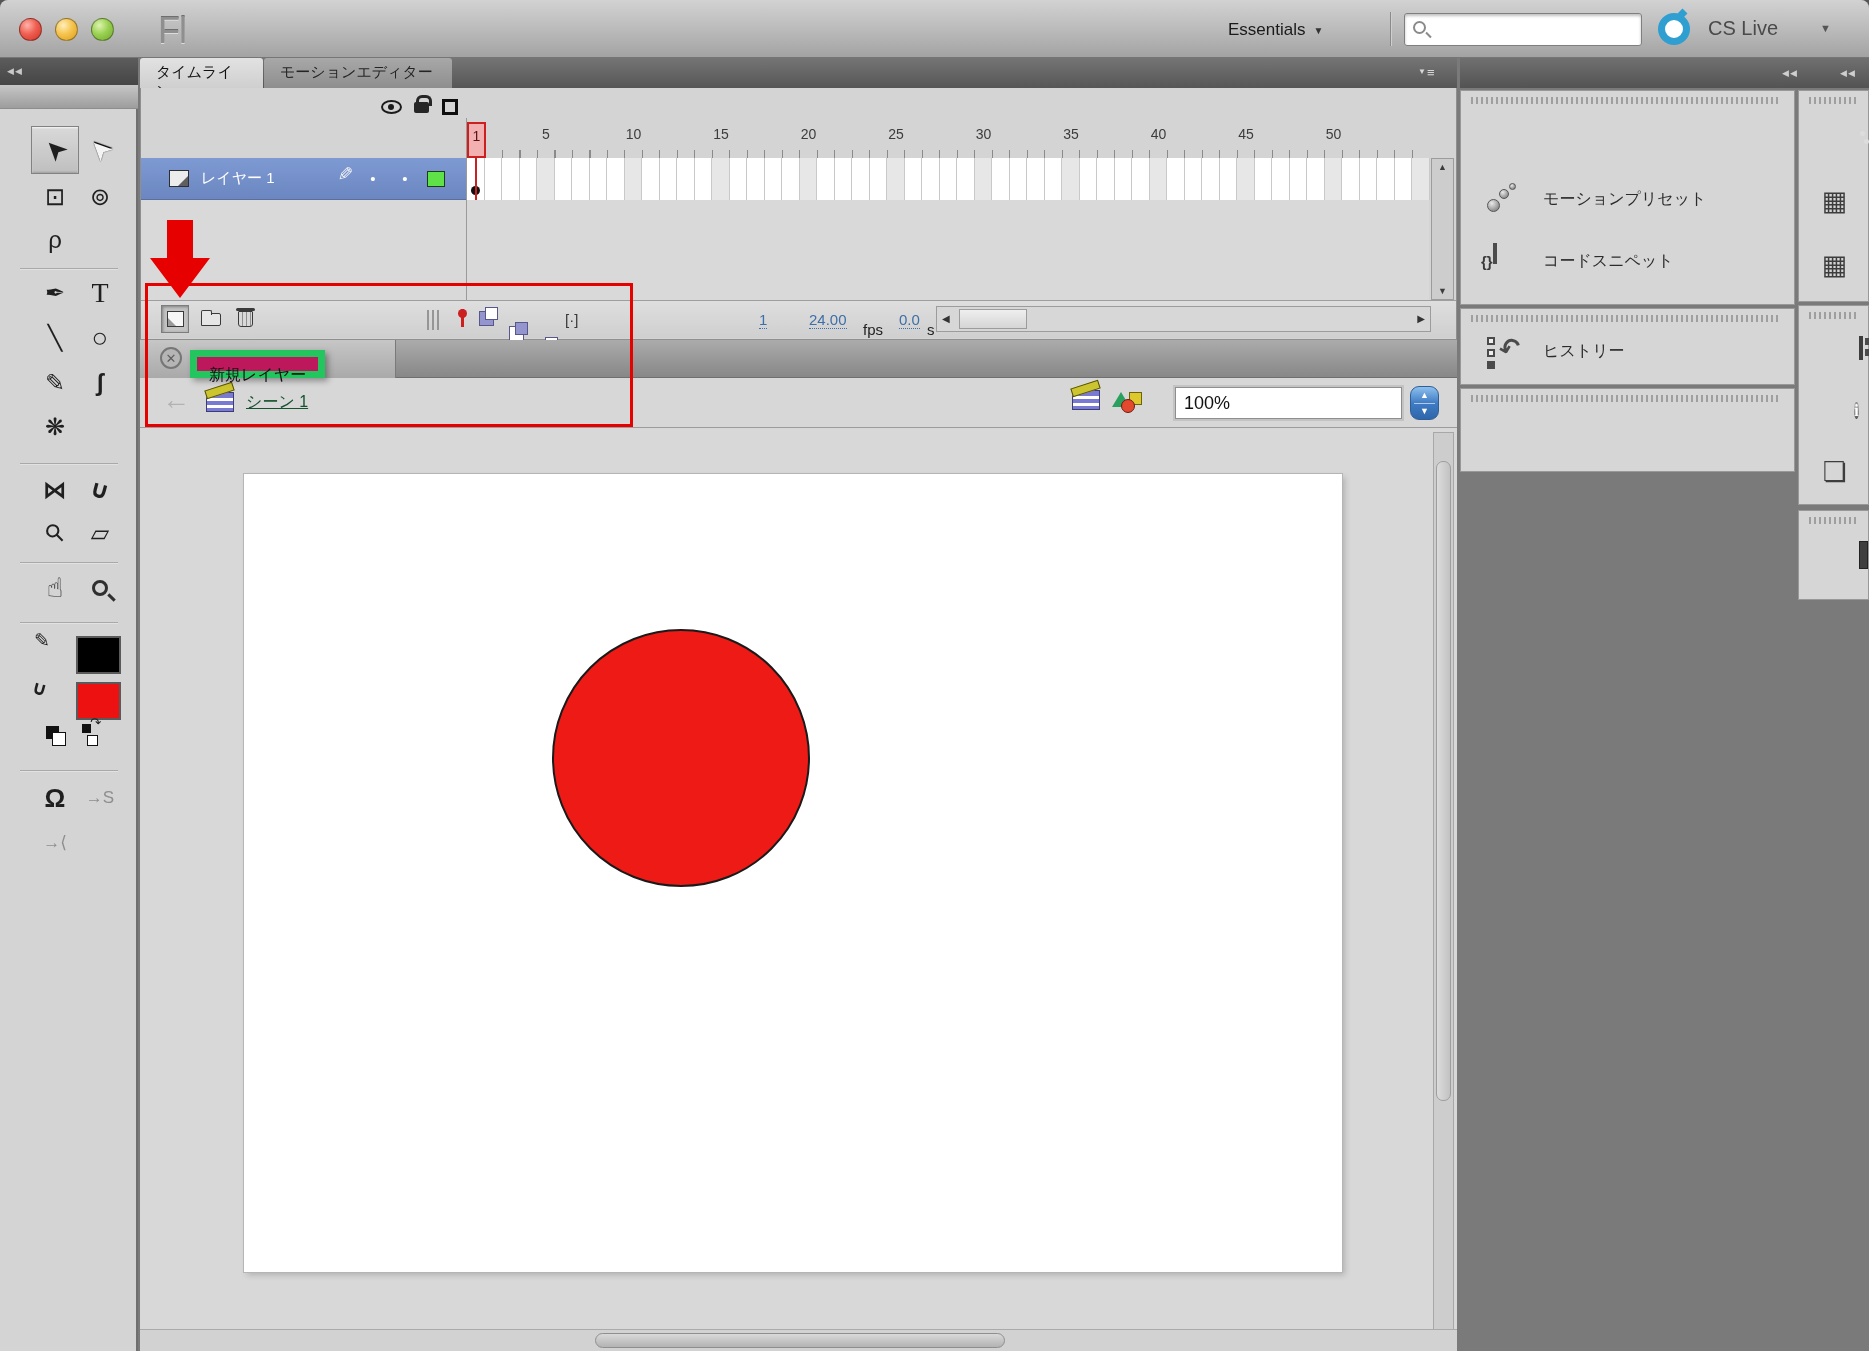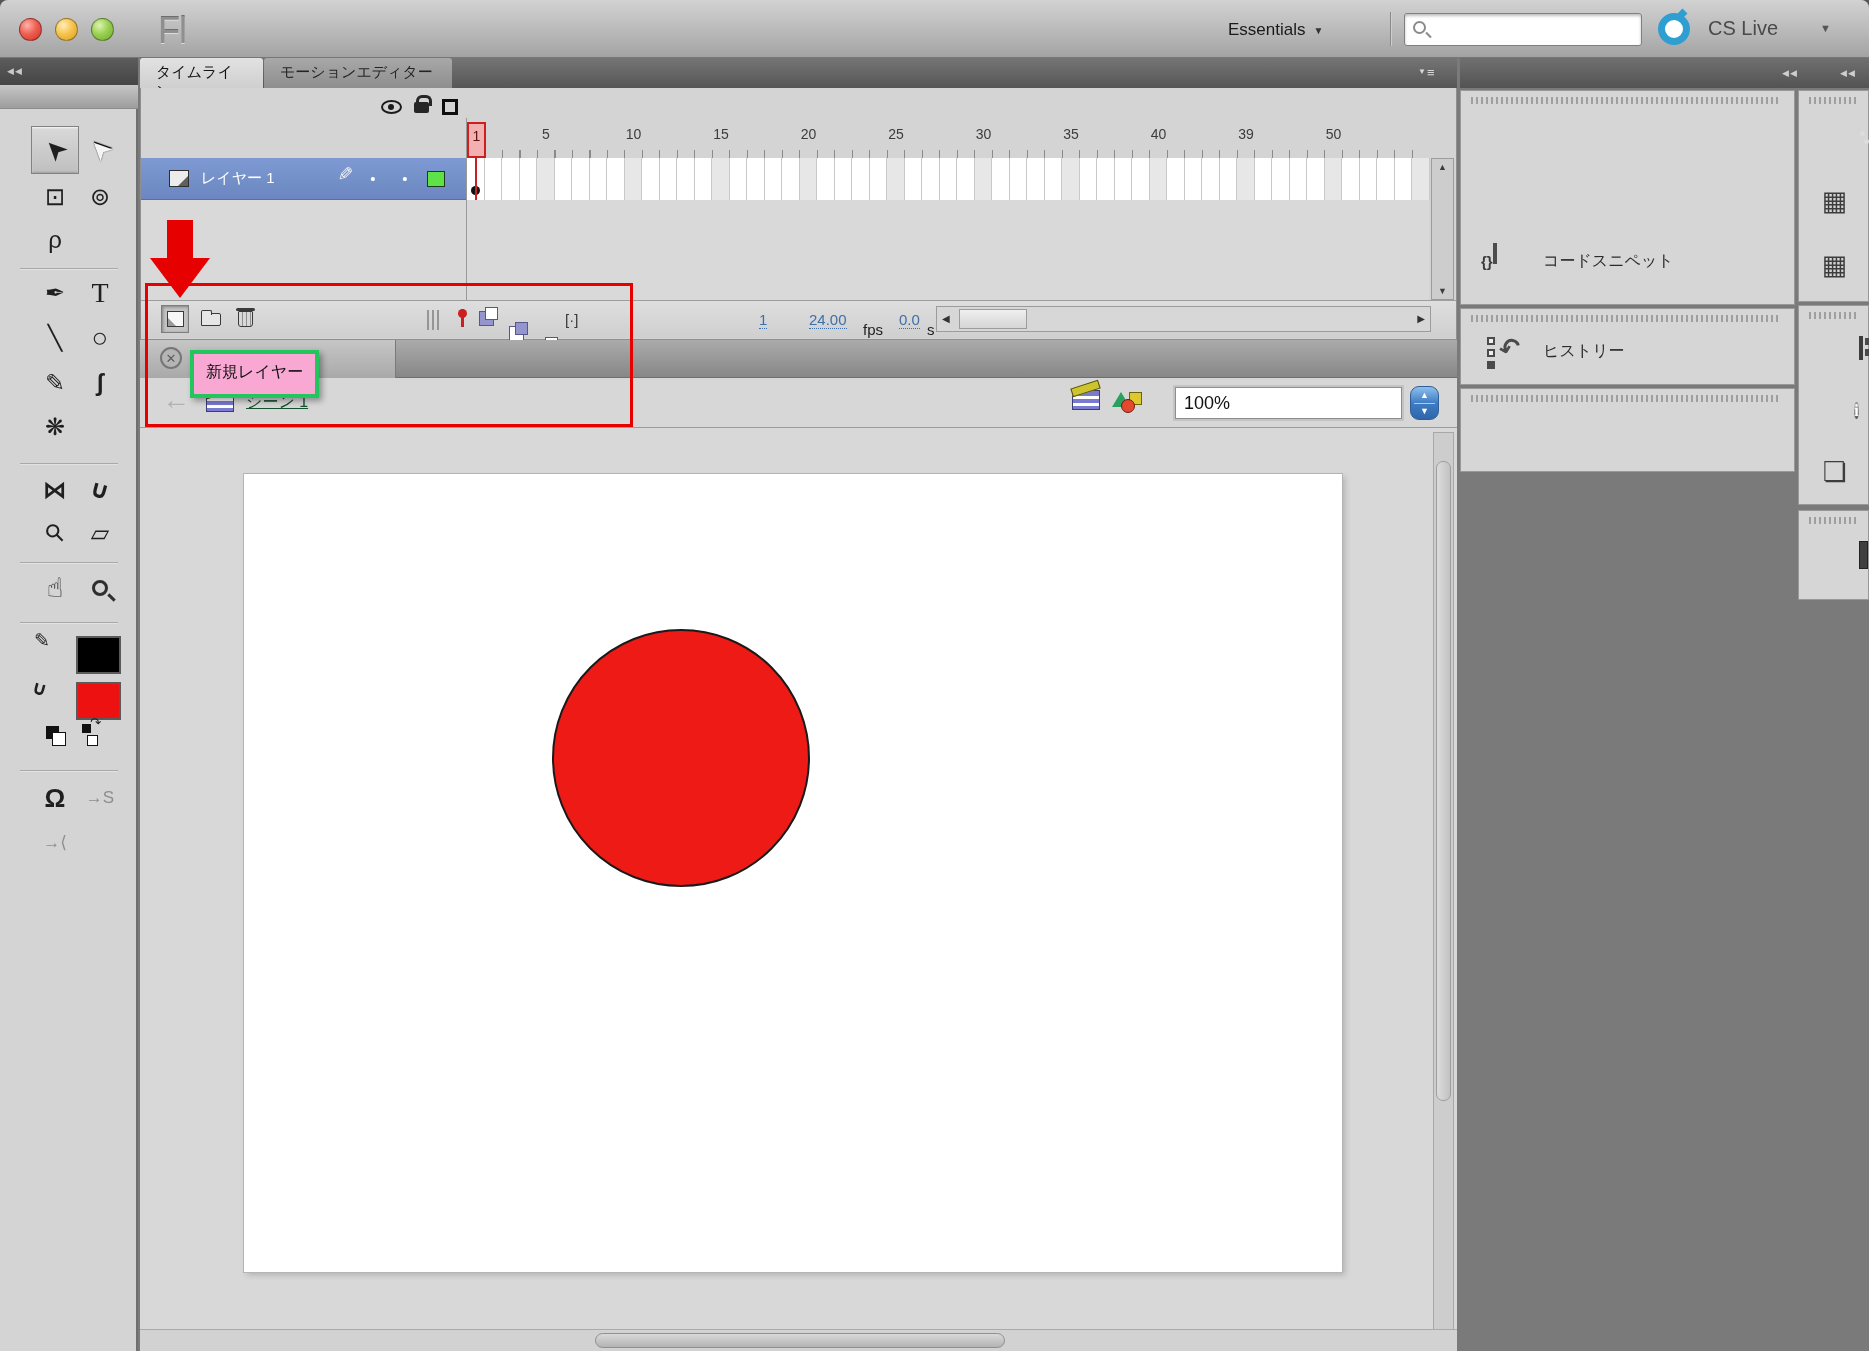--- a/index.html
+++ b/index.html
@@ -199,21 +199,21 @@
   .i-align::after { content:""; position:absolute; left:6px; top:2px; width:14px; height:7px; background:#4a4a4a; box-shadow:0 11px 0 #4a4a4a, 4px 11px 0 #4a4a4a; }
   .i-info { position:relative; left:22px; width:26px; height:26px; border-radius:50%; background:radial-gradient(circle at 35% 30%,#b5b5b5,#4f4f4f); color:#fff; font-family:"Liberation Serif",serif; font-weight:bold; font-size:16px; line-height:26px; text-align:center; }
   .i-library { position:relative; left:22px; width:30px; height:30px; }
   .i-library span { position:absolute; width:9px; height:28px; background:#3f3f3f; border:1px solid #222; }
   .i-library .b1 { left:2px; }
 
   
   #annot { position:absolute; left:0; top:0; width:1869px; height:1351px; pointer-events:none; z-index:50; }
   #annot-rect { position:absolute; left:145px; top:283px; width:488px; height:144px; border:3px solid #e60000; }
   #annot-arrow { position:absolute; left:150px; top:220px; }
-  #tooltip { position:absolute; left:190px; top:350px; height:48px; background:#f9a8d4; border:4px solid #22c55e;
+  #tooltip { position:absolute; left:190px; top:350px; height:28px; background:#be185d; border:7px solid #22c55e;
     box-shadow:3px 3px 6px rgba(0,0,0,.35); font-size:16px; color:#111; padding:8px 12px 0; }
 </style>
 </head>
 <body>
 
 <div id="window">
 
   <div id="titlebar">
     <span class="light red"></span>
     <span class="light yellow"></span>
@@ -331,21 +331,21 @@
 
       <div id="ruler">
           <span class="ruler-label" style="left: 61px;">5</span>
           <span class="ruler-label" style="left: 148.5px;">10</span>
           <span class="ruler-label" style="left: 236px;">15</span>
           <span class="ruler-label" style="left: 323.5px;">20</span>
           <span class="ruler-label" style="left: 411px;">25</span>
           <span class="ruler-label" style="left: 498.5px;">30</span>
           <span class="ruler-label" style="left: 586px;">35</span>
           <span class="ruler-label" style="left: 673.5px;">40</span>
-          <span class="ruler-label" style="left: 761px;">39</span>
+          <span class="ruler-label" style="left: 761px;">45</span>
           <span class="ruler-label" style="left: 848.5px;">50</span>
         </div>
       <div id="ruler-ticks"></div>
       <div id="playhead-box"><span>1</span></div>
 
       <div id="layer-row">
         <span class="i-curl"></span>
         <span id="layer-name">レイヤー 1</span>
         <span id="layer-pencil">✎</span>
         <span class="layer-dot">•</span>
@@ -490,20 +490,28 @@
   </div>
 
   <div id="right-dock">
     <div id="rd-header">
       <span class="c1">◀◀</span>
       <span class="c2">◀◀</span>
     </div>
 
     <div class="rp-group" style="top:32px;height:215px">
       <div class="grip" style="width:310px"></div>
+      <div class="rp-row" style="top:84px">
+        <span class="rp-icon i-dots">
+            <span class="a"></span>
+            <span class="b"></span>
+            <span class="c"></span>
+          </span>
+        <span class="rp-label">モーションプリセット</span>
+      </div>
       <div class="rp-row" style="top:146px">
         <span class="rp-icon"><span class="i-snippet"></span></span>
         <span class="rp-label">コードスニペット</span>
       </div>
     </div>
 
     <div class="rp-group" style="top:250px;height:77px">
       <div class="grip" style="width:310px"></div>
       <div class="rp-row" style="top:18px">
         <span class="rp-icon i-history">

